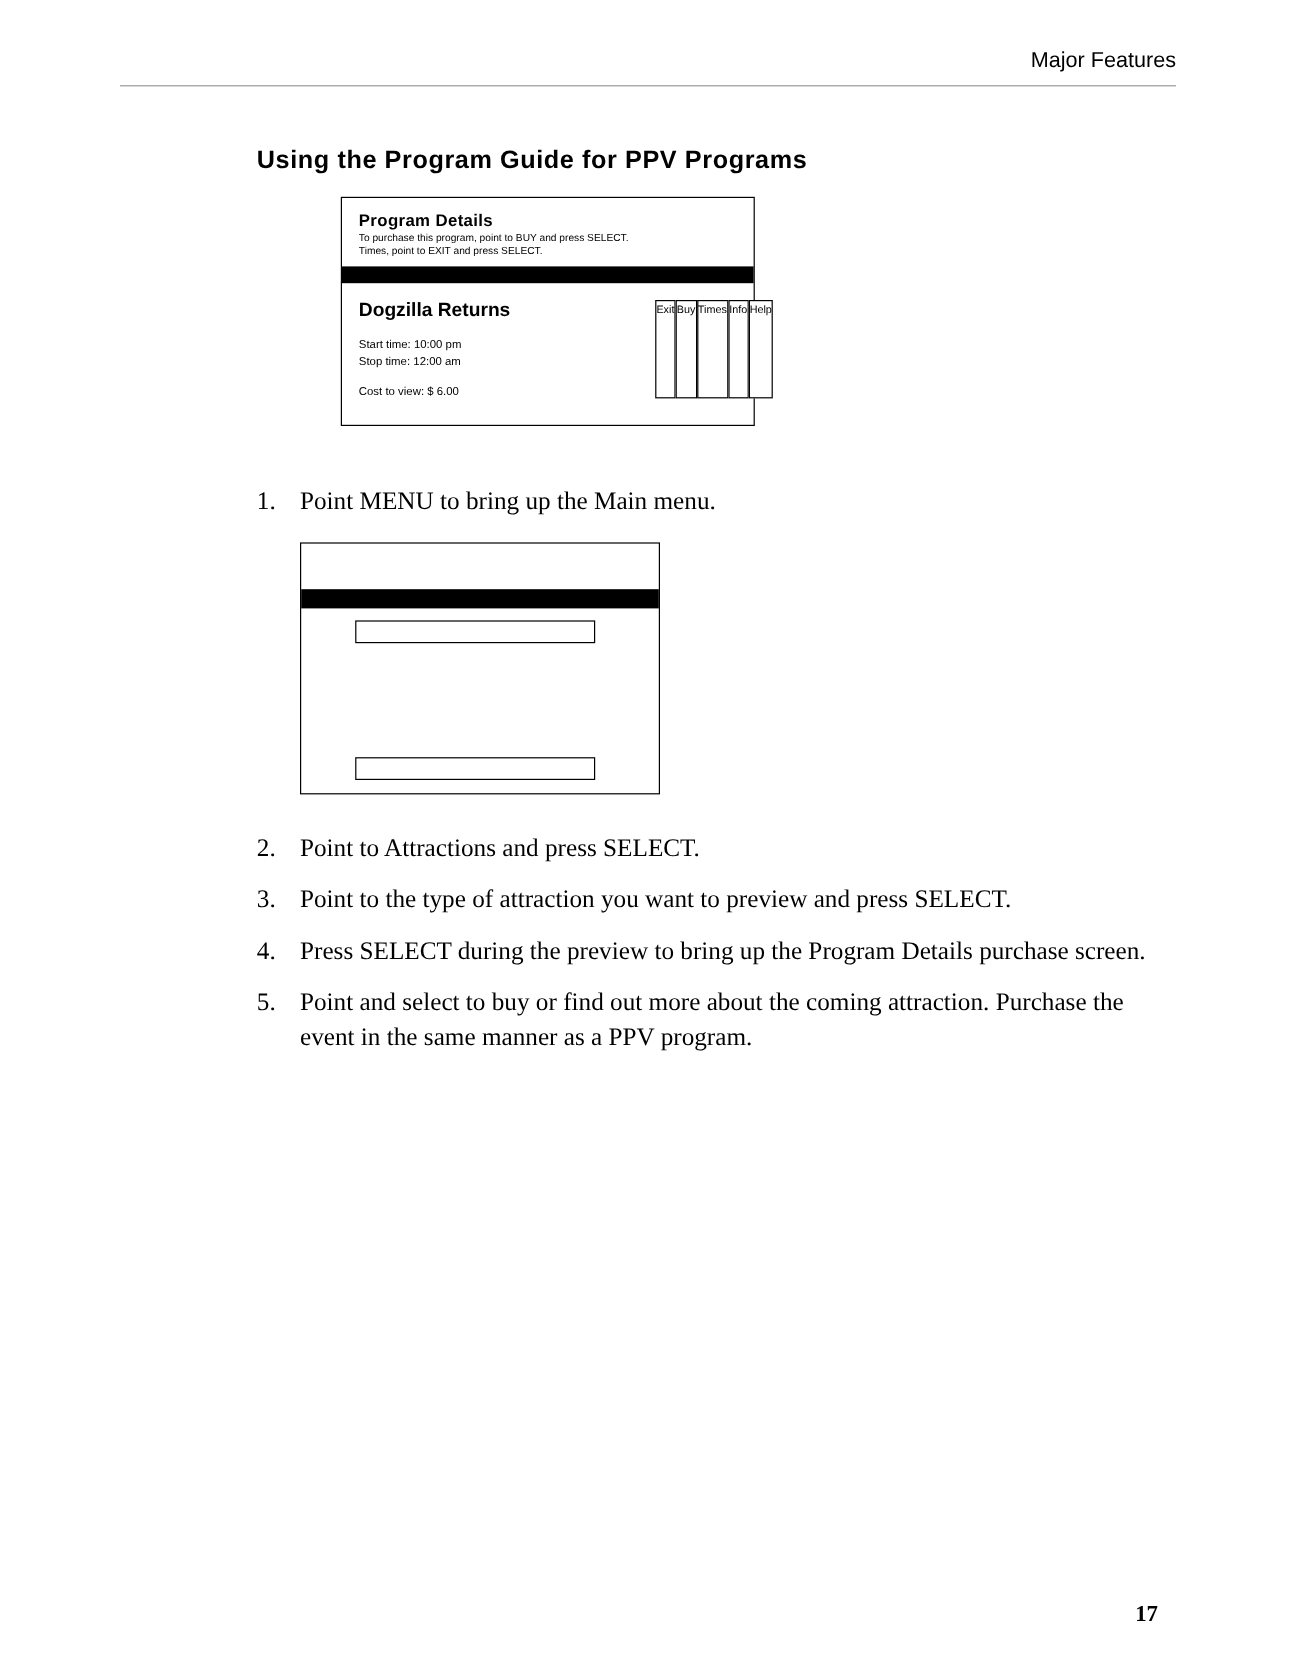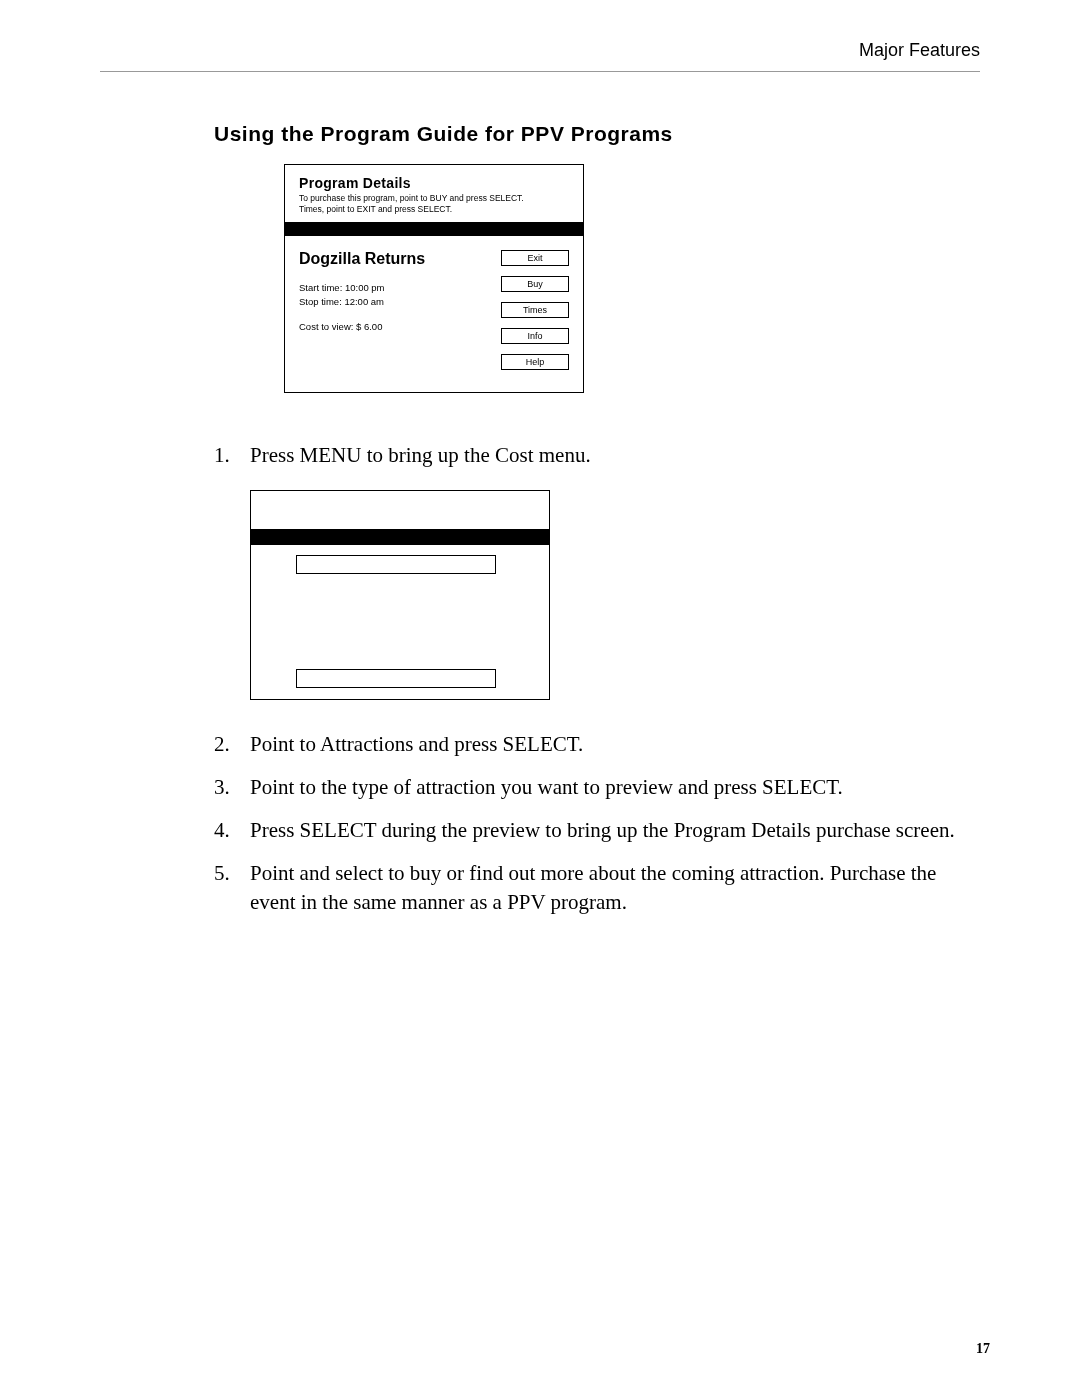--- a/index.html
+++ b/index.html
@@ -38,21 +38,21 @@
     font-size: 21px;
     line-height: 1.38;
     margin-bottom: 20px;
   }
   .figure-wrap {
     margin: 18px 0 48px 70px;
   }
 
   
   .pd-screen {
-    width: 300px;
+    width: 345px;
     border: 1px solid #000;
     background: #fff;
     font-family: "Helvetica Neue", Arial, sans-serif;
   }
   .pd-header {
     padding: 10px 14px 8px 14px;
   }
   .pd-title {
     font-weight: bold;
     font-size: 14px;
@@ -67,21 +67,21 @@
     background: #000;
     height: 14px;
     width: 100%;
   }
   .pd-body {
     padding: 14px 14px 22px 14px;
     display: flex;
     gap: 12px;
   }
   .pd-left { flex: 1; }
-  .pd-right { width: 68px; display: flex; flex-direction: column; gap: 10px; }
+  .pd-right { width: 68px; display: flex; flex-direction: row; }
   .pd-prog {
     font-weight: bold;
     font-size: 16px;
     margin-bottom: 14px;
   }
   .pd-line {
     font-size: 9.5px;
     margin-bottom: 3px;
   }
   .pd-cost {
@@ -148,24 +148,24 @@
   ol.steps > li::before {
     content: counter(step) ".";
     position: absolute;
     left: 0;
     top: 0;
   }
 
   .page-num {
     position: absolute;
     bottom: 40px;
-    right: 90px;
-    font-family: Georgia, "Times New Roman", serif;
-    font-weight: bold;
-    font-size: 14px;
+    right: 115px;
+    font-family: Georgia, "Times New Roman", serif;
+    font-weight: bold;
+    font-size: 19px;
   }
 </style>
 </head>
 <body>
 
 <div class="page">
   <div class="header">Major Features</div>
 
   <div class="content">
 
@@ -193,21 +193,21 @@
             <div class="pd-btn">Info</div>
             <div class="pd-btn">Help</div>
           </div>
         </div>
       </div>
     </div>
 
 
     <ol class="steps">
       <li>
-        <span>Press MENU to bring up the Cost menu.</span>
+        <span>Point MENU to bring up the Main menu.</span>
 
         <div class="figure-wrap" style="margin-left:0; margin-top:20px; margin-bottom:30px;">
           <div class="mm-screen">
             <div class="mm-blackbar"></div>
             <div class="mm-box1"></div>
             <div class="mm-box2"></div>
           </div>
         </div>
       </li>
       <li>Point to Attractions and press SELECT.</li>

